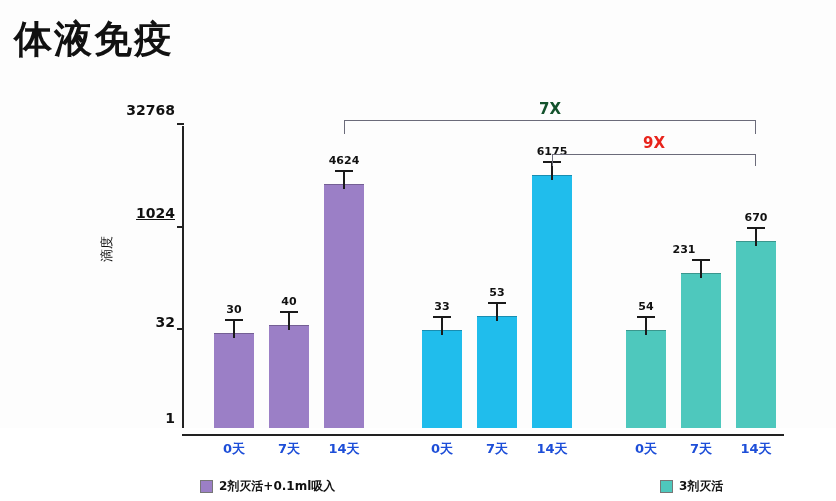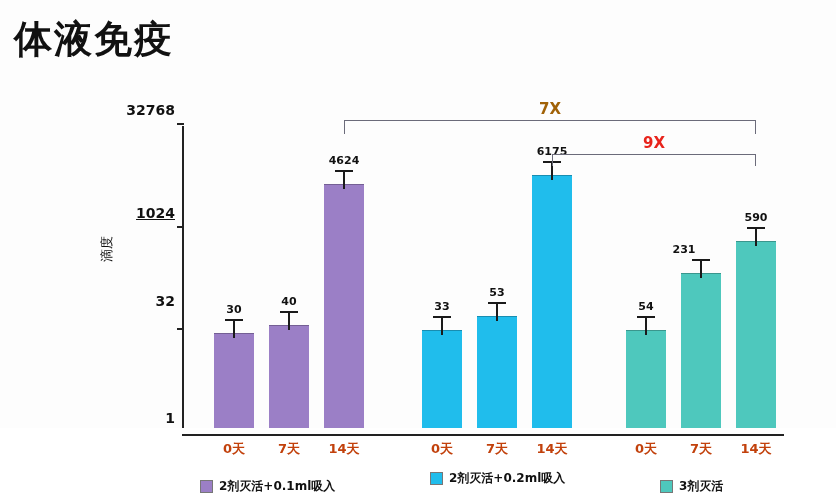--- a/index.html
+++ b/index.html
@@ -113,21 +113,21 @@
     font-family: "DejaVu Sans", sans-serif;
   }
   
   .xtick {
     position: absolute;
     top: 100%;
     margin-top: 6px;
     text-align: center;
     font-size: 13px;
     font-weight: bold;
-    color: #c2410c;
+    color: #1d4ed8;
     white-space: nowrap;
     font-family: "DejaVu Sans", sans-serif;
   }
   
   .bracket {
     position: absolute;
     border-top: 1.6px solid #6b6b7a;
     border-left: 1.6px solid #6b6b7a;
     border-right: 1.6px solid #6b6b7a;
     box-sizing: border-box;
@@ -187,21 +187,21 @@
   <div id="page-heading">体液免疫</div>
 
 
   <div id="y-axis-label">滴度</div>
 
   <div class="plot" id="plot">
 
     <div class="ytickmark" style="bottom:0px;"></div>
     <div class="ytick" style="bottom:0px;">1</div>
     <div class="ytickmark" style="bottom:102.6px;"></div>
-    <div class="ytick" style="bottom:117px;">32</div>
+    <div class="ytick" style="bottom:96px;">32</div>
     <div class="ytickmark" style="bottom:205.3px;"></div>
     <div class="ytick" style="bottom:205.3px;text-decoration:underline;">1024</div>
     <div class="ytickmark" style="bottom:308px;"></div>
     <div class="ytick" style="bottom:308px;">32768</div>
 
     <div id="bars-layer">
         <div class="bar" style="left: 30px; width: 40px; height: 100.755px; background: rgb(155, 127, 198); border-top: 1px solid rgba(0, 0, 0, 0.25);"></div>
         <div class="errbar" style="left: 49px; bottom: 95.7548px; height: 17px;"></div>
         <div class="errcap" style="left: 41px; width: 18px; bottom: 112.755px;"></div>
         <div class="barval" style="left: 20px; width: 60px; bottom: 117.755px;">30</div>
@@ -237,40 +237,36 @@
         <div class="barval" style="left: 432px; width: 60px; bottom: 121.463px;">54</div>
         <div class="xtick" style="left: 432px; width: 60px;">0天</div>
         <div class="bar" style="left: 497px; width: 40px; height: 161.223px; background: rgb(78, 200, 189); border-top: 1px solid rgba(0, 0, 0, 0.25);"></div>
         <div class="errbar" style="left: 516px; bottom: 156.223px; height: 17px;"></div>
         <div class="errcap" style="left: 508px; width: 18px; bottom: 173.223px;"></div>
         <div class="barval" style="left: 470px; width: 60px; bottom: 178.223px;">231</div>
         <div class="xtick" style="left: 487px; width: 60px;">7天</div>
         <div class="bar" style="left: 552px; width: 40px; height: 192.767px; background: rgb(78, 200, 189); border-top: 1px solid rgba(0, 0, 0, 0.25);"></div>
         <div class="errbar" style="left: 571px; bottom: 187.767px; height: 17px;"></div>
         <div class="errcap" style="left: 563px; width: 18px; bottom: 204.767px;"></div>
-        <div class="barval" style="left: 542px; width: 60px; bottom: 209.767px;">590</div>
+        <div class="barval" style="left: 542px; width: 60px; bottom: 209.767px;">670</div>
         <div class="xtick" style="left: 542px; width: 60px;">14天</div>
       </div>
 
     <div id="annot-layer">
         <div class="bracket" style="left: 160px; width: 412px; bottom: 300px; height: 14px; border-bottom: none;"></div>
-        <div class="bracket-label" style="left: 341px; width: 50px; bottom: 316px; color: #a16207;">7X</div>
+        <div class="bracket-label" style="left: 341px; width: 50px; bottom: 316px; color: #14532d;">7X</div>
         <div class="bracket" style="left: 368px; width: 204px; bottom: 268px; height: 12px; border-bottom: none;"></div>
         <div class="bracket-label" style="left: 445px; width: 50px; bottom: 282px; color: rgb(232, 36, 28);">9X</div>
       </div>
   </div>
 
   <div id="legend">
     <div class="legend-item" style="left:18px; top:4px;margin-top:8px;">
       <span class="legend-swatch" style="background:#9b7fc6;"></span>
       <span class="legend-label">2剂灭活+0.1ml吸入</span>
-    </div>
-    <div class="legend-item" style="left:248px; top:4px;">
-      <span class="legend-swatch" style="background:#20bdec;"></span>
-      <span class="legend-label">2剂灭活+0.2ml吸入</span>
     </div>
     <div class="legend-item" style="left:478px; top:12px;">
       <span class="legend-swatch" style="background:#4ec8bd;"></span>
       <span class="legend-label">3剂灭活</span>
     </div>
   </div>
 
   <div id="bottom-fade"></div>
 </div>
 

